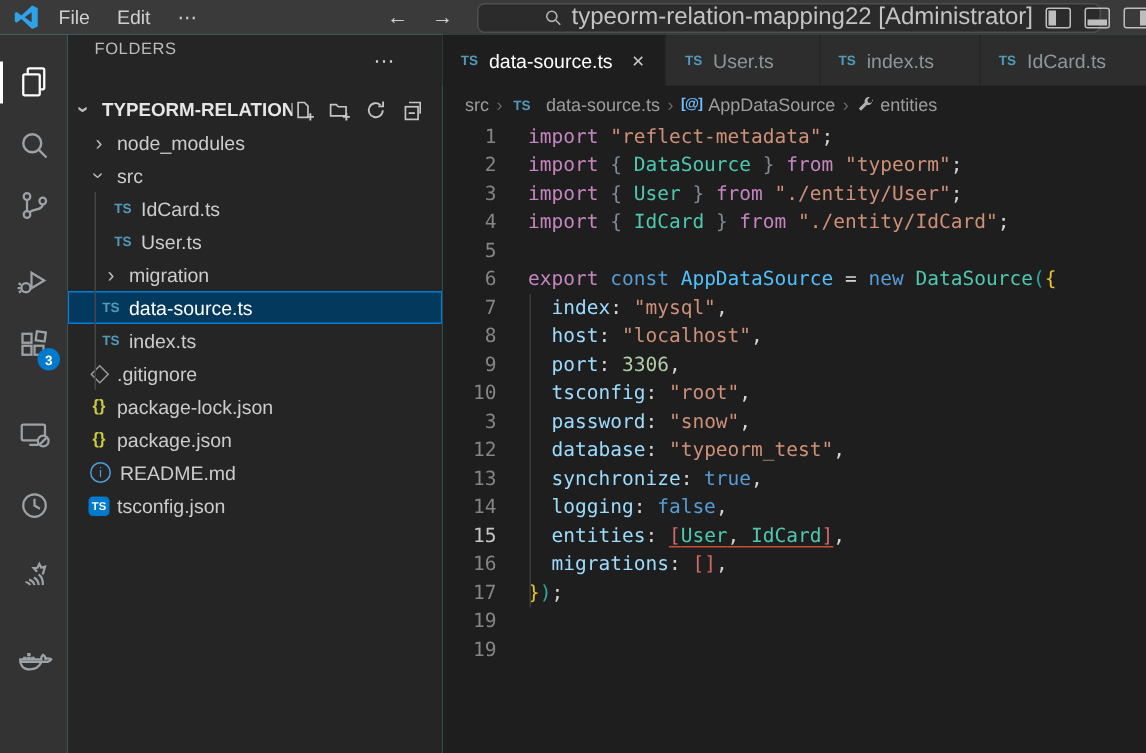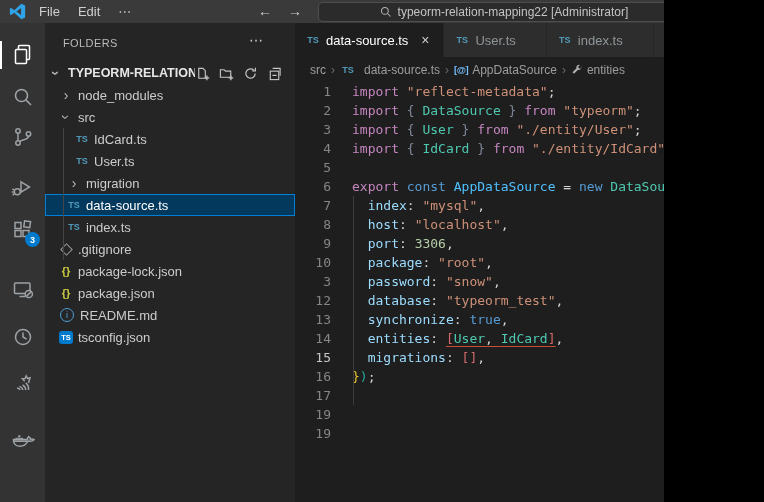--- a/index.html
+++ b/index.html
@@ -1,47 +1,47 @@
 <!DOCTYPE html>
 <html><head>
 <meta charset="utf-8">
 <style>
   html,body{margin:0;padding:0;background:#000;}
-  #window{position:relative;width:664px;height:502px;overflow:hidden;background:#5eead4;
+  #window{position:relative;width:764px;height:502px;overflow:hidden;background:#5eead4;
     font-family:"Liberation Sans",sans-serif;-webkit-font-smoothing:antialiased;color:#ccc;}
 
   
   #titlebar{position:absolute;left:0;top:0;width:764px;height:23px;background:#3a3a3a;}
   .logo{position:absolute;left:9px;top:3px;width:17px;height:17px;}
   .menus{position:absolute;left:30px;top:0;height:23px;display:flex;align-items:center;}
   .menu-item{padding:0 9px;font-size:13px;color:#cfcfcf;line-height:23px;}
   .nav{position:absolute;top:0;height:23px;line-height:22px;font-size:14px;color:#cfcfcf;width:24px;text-align:center;}
   .nav.back{left:253px}.nav.fwd{left:283px}
   .cmdcenter{position:absolute;left:318px;top:2px;width:370px;height:18px;background:#2b2b2c;
-    border:1px solid #4e4e4e;border-radius:5px;display:flex;align-items:center;justify-content:center;
-    gap:6px;font-size:12px;color:#c3c3c3;}
+    border:1px solid #4e4e4e;border-radius:5px;display:flex;align-items:center;
+    gap:6px;font-size:16px;color:#c3c3c3;padding-left:44px;}
   .layout-icons{position:absolute;left:697px;top:0;height:23px;display:flex;align-items:center;gap:9px;}
   .li-ic{width:15px;height:12px;border:1.2px solid #bdbdbd;border-radius:2px;position:relative;flex:none;}
   .li-ic i{position:absolute;background:#bdbdbd;}
   .li-ic.left i{left:1px;top:1px;bottom:1px;width:4.5px;}
   .li-ic.bottom i{left:1px;right:1px;bottom:1px;height:4px;}
   .li-ic.right i{right:1px;top:1px;bottom:1px;width:4.5px;}
 
   
   #activitybar{position:absolute;left:0;top:23px;width:45px;bottom:0;background:#333333;}
   .ab-item{position:absolute;left:0;width:45px;height:46px;display:flex;align-items:center;justify-content:center;color:#9da2a6;}
   .ab-item.active{color:#fff;}
   .ab-item.active::before{content:"";position:absolute;left:0;top:9px;bottom:9px;width:2px;background:#fff;}
   .ab-badge{position:absolute;right:5px;bottom:6px;min-width:15px;height:15px;border-radius:50%;
     background:#007acc;color:#fff;font-size:9px;font-weight:700;display:flex;align-items:center;justify-content:center;}
 
   
   #sidebar{position:absolute;left:45px;top:23px;width:250px;bottom:0;background:#252526;}
   .s-header{position:relative;height:39px;}
-  .s-title{position:absolute;left:18px;top:14px;font-size:11px;letter-spacing:.4px;color:#bbbbbb;}
+  .s-title{position:absolute;left:18px;top:4px;font-size:11px;letter-spacing:.4px;color:#bbbbbb;}
   .s-more{position:absolute;right:32px;top:9px;font-size:14px;color:#cccccc;}
   .root-row{display:flex;align-items:center;height:22px;padding-left:3px;font-weight:700;color:#e6e6e6;font-size:12.5px;}
   .root-row .tlabel{flex:1 1 auto;white-space:nowrap;overflow:hidden;}
   .root-actions{display:flex;gap:9px;margin-right:13px;color:#c5c5c5;}
   .trow{display:flex;align-items:center;height:22px;font-size:13px;color:#cccccc;padding-left:13px;white-space:nowrap;}
   .trow.d2{padding-left:21px}.trow.d3{padding-left:29px}
   .trow.sel{background:#04395e;box-shadow:inset 0 0 0 1px #007fd4;color:#ffffff;}
   .chev{width:16px;margin-right:4px;display:inline-flex;justify-content:center;color:#bcbcbc;font-size:14px;flex:none;}
   .chev.exp{transform:rotate(90deg);}
   .fi{width:16px;margin-right:4px;display:inline-flex;align-items:center;justify-content:center;flex:none;}
@@ -351,24 +351,25 @@
     <div id="code">
         <div class="cline"><span class="tk-kw1">import</span><span class="tk-pl"> </span><span class="tk-str">"reflect-metadata"</span><span class="tk-pl">;</span></div>
         <div class="cline"><span class="tk-kw1">import</span><span class="tk-pl"> </span><span class="tk-bd">{</span><span class="tk-pl"> </span><span class="tk-typ">DataSource</span><span class="tk-pl"> </span><span class="tk-bd">}</span><span class="tk-pl"> </span><span class="tk-kw1">from</span><span class="tk-pl"> </span><span class="tk-str">"typeorm"</span><span class="tk-pl">;</span></div>
         <div class="cline"><span class="tk-kw1">import</span><span class="tk-pl"> </span><span class="tk-bd">{</span><span class="tk-pl"> </span><span class="tk-typ">User</span><span class="tk-pl"> </span><span class="tk-bd">}</span><span class="tk-pl"> </span><span class="tk-kw1">from</span><span class="tk-pl"> </span><span class="tk-str">"./entity/User"</span><span class="tk-pl">;</span></div>
         <div class="cline"><span class="tk-kw1">import</span><span class="tk-pl"> </span><span class="tk-bd">{</span><span class="tk-pl"> </span><span class="tk-typ">IdCard</span><span class="tk-pl"> </span><span class="tk-bd">}</span><span class="tk-pl"> </span><span class="tk-kw1">from</span><span class="tk-pl"> </span><span class="tk-str">"./entity/IdCard"</span><span class="tk-pl">;</span></div>
         <div class="cline"></div>
         <div class="cline"><span class="tk-kw1">export</span><span class="tk-pl"> </span><span class="tk-kw2">const</span><span class="tk-pl"> </span><span class="tk-cn">AppDataSource</span><span class="tk-pl"> = </span><span class="tk-kw2">new</span><span class="tk-pl"> </span><span class="tk-typ">DataSource</span><span class="tk-pa">(</span><span class="tk-cu">{</span></div>
         <div class="cline"><span class="tk-pl">  </span><span class="tk-pr">index</span><span class="tk-pl">: </span><span class="tk-str">"mysql"</span><span class="tk-pl">,</span></div>
         <div class="cline"><span class="tk-pl">  </span><span class="tk-pr">host</span><span class="tk-pl">: </span><span class="tk-str">"localhost"</span><span class="tk-pl">,</span></div>
         <div class="cline"><span class="tk-pl">  </span><span class="tk-pr">port</span><span class="tk-pl">: </span><span class="tk-num">3306</span><span class="tk-pl">,</span></div>
-        <div class="cline"><span class="tk-pl">  </span><span class="tk-pr">package</span><span class="tk-pl">: </span><span class="tk-str">"root"</span><span class="tk-pl">,</span></div>
+        <div class="cline"><span class="tk-pl">  </span><span class="tk-pr">tsconfig</span><span class="tk-pl">: </span><span class="tk-str">"root"</span><span class="tk-pl">,</span></div>
         <div class="cline"><span class="tk-pl">  </span><span class="tk-pr">password</span><span class="tk-pl">: </span><span class="tk-str">"snow"</span><span class="tk-pl">,</span></div>
         <div class="cline"><span class="tk-pl">  </span><span class="tk-pr">database</span><span class="tk-pl">: </span><span class="tk-str">"typeorm_test"</span><span class="tk-pl">,</span></div>
         <div class="cline"><span class="tk-pl">  </span><span class="tk-pr">synchronize</span><span class="tk-pl">: </span><span class="tk-kw2">true</span><span class="tk-pl">,</span></div>
+        <div class="cline"><span class="tk-pl">  </span><span class="tk-pr">logging</span><span class="tk-pl">: </span><span class="tk-kw2">false</span><span class="tk-pl">,</span></div>
         <div class="cline"><span class="tk-pl">  </span><span class="tk-pr">entities</span><span class="tk-pl">: </span><span class="tk-sq tk-u">[</span><span class="tk-typ tk-u">User</span><span class="tk-pl tk-u">, </span><span class="tk-typ tk-u">IdCard</span><span class="tk-sq tk-u">]</span><span class="tk-pl">,</span></div>
         <div class="cline"><span class="tk-pl">  </span><span class="tk-pr">migrations</span><span class="tk-pl">: </span><span class="tk-sq">[]</span><span class="tk-pl">,</span></div>
         <div class="cline"><span class="tk-cu">}</span><span class="tk-pa">)</span><span class="tk-pl">;</span></div>
         <div class="cline"></div>
       </div>
     <div class="indent-guide"></div>
   </div>
 
 </div>
 

